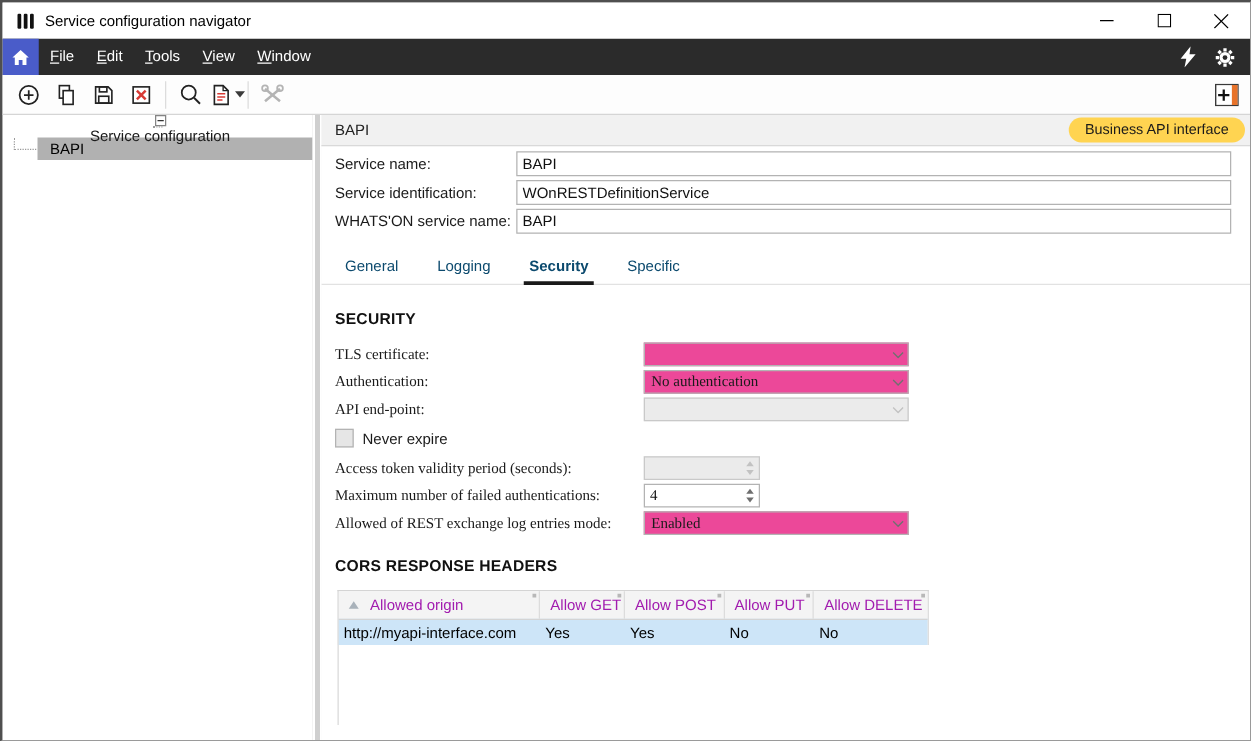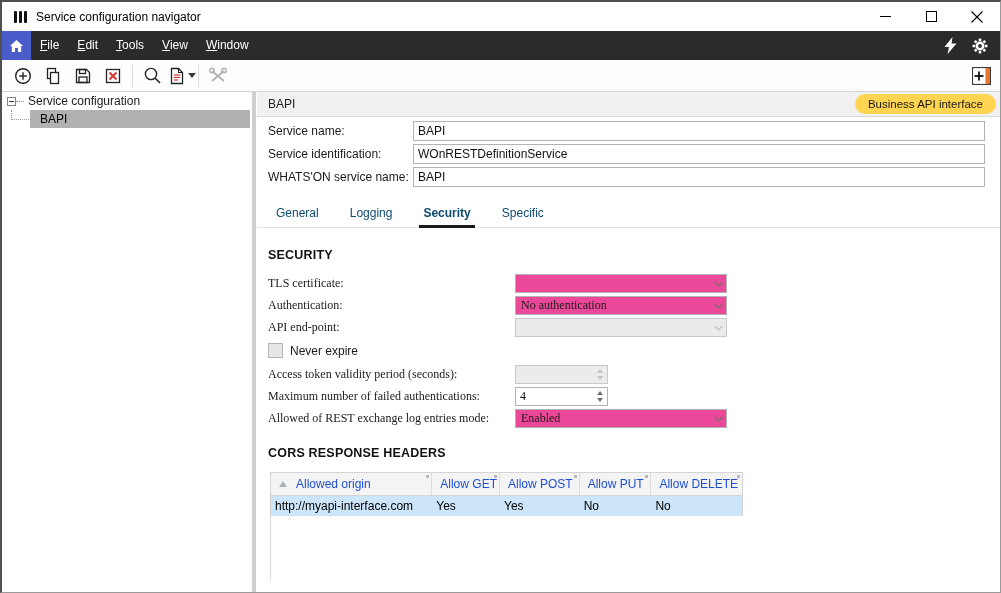--- a/index.html
+++ b/index.html
@@ -35,21 +35,21 @@
   .caret-down { width:0; height:0; border-left:4px solid transparent; border-right:4px solid transparent; border-top:5px solid #3a3a3a; margin-left:3px; }
   .toolbar-spacer { flex:1; }
   .tb-right { margin-right:6px; }
 
   
   .main-body { flex:1; display:flex; overflow:hidden; }
 
   .left-panel { width:248px; flex:none; background:#fff; overflow:hidden; }
   .left-panel-title { padding:7px 0 8px 8px; color:#000; }
   .tree { position:relative; }
-  .tree-root { display:flex; align-items:center; height:18px; }
+  .tree-root { display:flex; align-items:center; height:18px;flex-direction:column; }
   .expander { width:9px; height:9px; border:1px solid #848484; background:#fff; margin-left:5px; position:relative; flex:none; }
   .expander::after { content:""; position:absolute; left:1px; right:1px; top:3px; border-top:1px solid #333; }
   .tree-dots-h { width:8px; border-top:1px dotted #9a9a9a; height:0; flex:none; }
   .tree-root-label { padding-left:4px; }
   .tree-connector { position:absolute; left:9px; top:18px; width:18px; height:10px; border-left:1px dotted #9a9a9a; border-bottom:1px dotted #9a9a9a; }
   .tree-child-row { margin-left:28px; height:18px; line-height:18px; background:#b1b1b1; padding-left:10px; color:#000; }
 
   .splitter { width:7px; flex:none; background:#cfcfcf; border-left:2px solid #fff; border-right:1px solid #fff; }
 
   .main-panel { flex:1; display:flex; flex-direction:column; background:#fff; overflow:hidden; }
@@ -88,21 +88,21 @@
   .spin-btns { width:14px; flex:none; display:flex; flex-direction:column; align-items:center; justify-content:center; gap:3px; }
   .arr-up { width:0; height:0; border-left:3.5px solid transparent; border-right:3.5px solid transparent; border-bottom:4px solid #6e6e6e; }
   .arr-down { width:0; height:0; border-left:3.5px solid transparent; border-right:3.5px solid transparent; border-top:4px solid #6e6e6e; }
   .spinner.disabled { background:#ebebeb; border-color:#c9c9c9; }
   .spinner.disabled .arr-up { border-bottom-color:#c2c2c2; }
   .spinner.disabled .arr-down { border-top-color:#c2c2c2; }
 
   
   .grid { margin-left:13px; width:473px; border:1px solid #d4d4d4; border-bottom:none; }
   .grid-header { display:flex; background:#f4f4f4; height:22px; }
-  .gh-cell { position:relative; border-right:1px solid #dcdcdc; display:flex; align-items:center; padding-left:8px; color:#1d4ed8; }
+  .gh-cell { position:relative; border-right:1px solid #dcdcdc; display:flex; align-items:center; padding-left:8px; color:#a21caf; }
   .gh-cell:last-child { border-right:none; }
   .filter-dot { position:absolute; top:2px; right:2px; width:3px; height:3px; background:#b8b8b8; }
   .sort-asc { width:0; height:0; border-left:4.5px solid transparent; border-right:4.5px solid transparent; border-bottom:6px solid #a9b2ba; margin-right:9px; }
   .grid-row { display:flex; background:#cde5f8; height:21px; border-top:1px solid #d4d4d4; }
   .gr-cell { display:flex; align-items:center; padding-left:4px; color:#000; }
   .grid-tail { margin-left:13px; width:473px; height:64px; border-left:1px solid #d9d9d9; }
 
   svg { display:block; }
 </style>
 </head>

